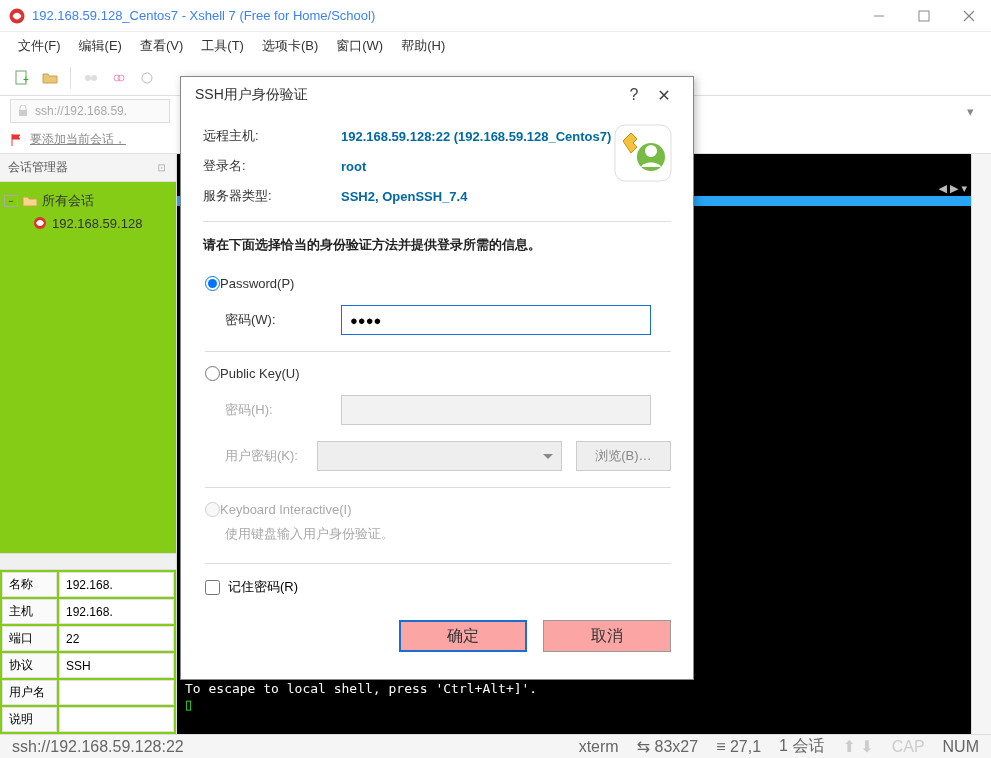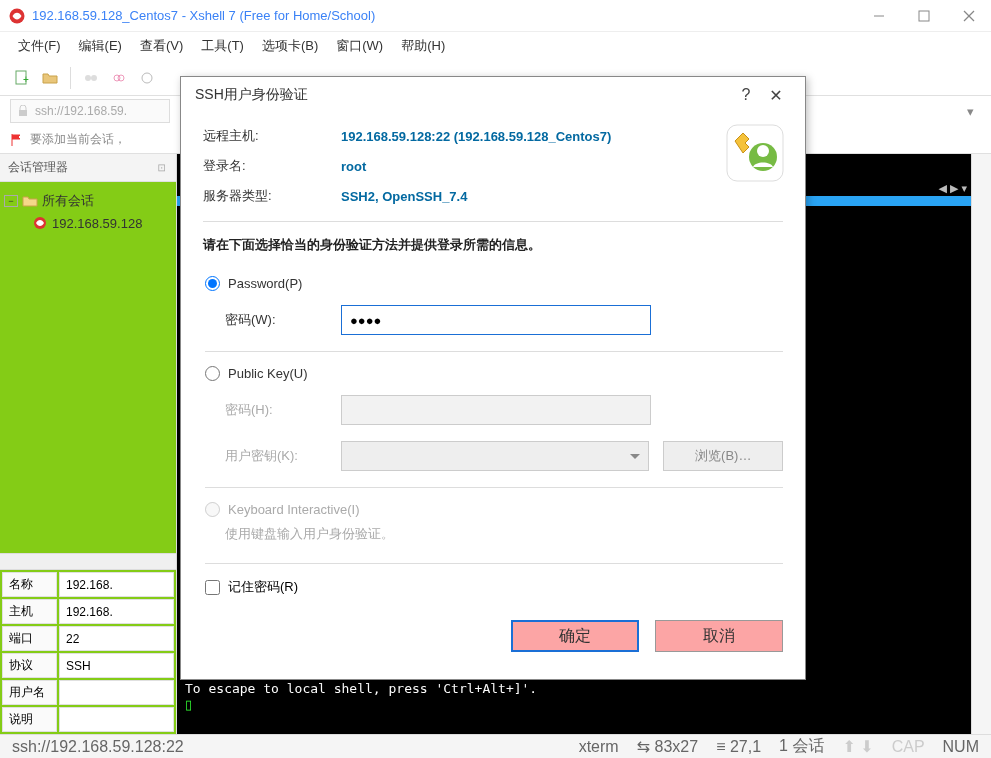--- a/index.html
+++ b/index.html
@@ -23,21 +23,21 @@
 
 .address-bar { height: 30px; display: flex; align-items: center; padding: 0 10px; gap: 6px; background: #fff; }
 .address-box { flex: 0 0 160px; height: 24px; border: 1px solid #ddd; display: flex; align-items: center; padding: 0 6px; background: #fafafa; color: #aaa; font-size: 12px; }
 .address-box .lock-icon { width: 12px; height: 12px; margin-right: 6px; }
 .address-tail { flex: 1; }
 .address-drop { width: 14px; color: #888; }
 
 
 .quick-row { height: 28px; display: flex; align-items: center; padding: 0 10px; gap: 6px; background: #fff; border-bottom: 1px solid #e0e0e0; }
 .quick-flag { width: 14px; height: 14px; }
-.quick-text { color: #888; font-size: 12px; }
+.quick-text { color: #888; font-size: 12px; text-decoration: underline; }
 
 
 .body-area { display: flex; height: calc(758px - 32px - 28px - 36px - 30px - 28px - 24px); }
 .sidebar { width: 177px; background: #84cc16; border-right: 1px solid #e0e0e0; display: flex; flex-direction: column; }
 .sidebar-header { height: 28px; display: flex; align-items: center; justify-content: space-between; padding: 0 8px; background: #f4f4f4; border-bottom: 1px solid #e0e0e0; font-size: 12px; color: #555; }
 .sidebar-tabs { font-size: 10px; color: #aaa; letter-spacing: 2px; }
 .tree { flex: 1; padding: 8px 4px; font-size: 13px; overflow: hidden; }
 .tree-row { display: flex; align-items: center; height: 22px; white-space: nowrap; color: #333; }
 .tree-row .expand { width: 14px; text-align: center; border: 1px solid #aaa; font-size: 9px; line-height: 10px; margin-right: 4px; }
 .tree-row .t-icon { width: 16px; height: 16px; margin-right: 4px; }
@@ -54,35 +54,35 @@
 
 .right-pane { width: 20px; background: #f5f5f5; border-left: 1px solid #ddd; }
 .terminal-tab-strip { height: 10px; background: #2aa4f4; position: absolute; top: 196px; left: 177px; right: 20px; z-index: 2; }
 .terminal-tab-arrows { position: absolute; top: 182px; right: 24px; z-index: 3; color: #bbb; font-size: 11px; }
 
 
 .status-bar { position: absolute; bottom: 0; left: 0; right: 0; height: 24px; display: flex; align-items: center; padding: 0 12px; gap: 18px; background: #f5f5f5; border-top: 1px solid #ddd; font-size: 16px; color: #666; }
 .status-bar .spacer { flex: 1; }
 
 
-.dialog { position: absolute; left: 180px; top: 76px; width: 626px; height: 604px; background: #fff; border: 1px solid #888; box-shadow: 2px 2px 8px rgba(0,0,0,0.25); z-index: 100; }
+.dialog { position: absolute; left: 180px; top: 76px; width: 514px; height: 604px; background: #fff; border: 1px solid #888; box-shadow: 2px 2px 8px rgba(0,0,0,0.25); z-index: 100; }
 .dlg-title { height: 36px; display: flex; align-items: center; padding: 0 14px; font-size: 14px; color: #333; }
 .dlg-title .spacer { flex: 1; }
 .dlg-title .help-btn, .dlg-title .close-btn { width: 30px; text-align: center; font-size: 16px; color: #444; }
 .dlg-body { padding: 8px 22px 14px 22px; }
 .info-row { display: flex; align-items: center; height: 30px; }
 .info-row .lbl { width: 138px; color: #333; }
 .info-row .val { font-weight: bold; color: #0369a1; }
 .info-icon { position: absolute; right: 20px; top: 46px; width: 60px; height: 60px; }
 
 .divider { height: 1px; background: #ddd; margin: 10px 0 14px 0; }
 .instruct { font-weight: bold; color: #222; margin-bottom: 22px; }
 
 .auth-group { padding-left: 2px; }
-.radio-row { display: flex; align-items: flex-end; gap: 8px; margin-bottom: 14px; color: #333; }
+.radio-row { display: flex; align-items: flex-end; margin-bottom: 14px; color: #333; }
 .radio-row input[type=radio] { width: 15px; height: 15px; }
 .radio-row.disabled { color: #aaa; }
 .field-row { display: flex; align-items: center; margin-bottom: 16px; padding-left: 20px; }
 .field-row .flbl { width: 116px; color: #333; }
 .field-row.disabled .flbl { color: #aaa; }
 .text-input { width: 310px; height: 30px; border: 1px solid #1a6fd6; padding: 0 8px; font-size: 13px; outline: none; }
 .text-input.disabled { border: 1px solid #ccc; background: #f2f2f2; width: 310px; }
 .combo { width: 310px; height: 30px; border: 1px solid #ccc; background: #eee; position: relative; }
 .combo::after { content: ""; position: absolute; right: 8px; top: 12px; border: 5px solid transparent; border-top-color: #888; }
 .browse-btn { width: 120px; height: 30px; margin-left: 14px; border: 1px solid #ccc; background: #eee; color: #888; text-align: center; line-height: 28px; }

